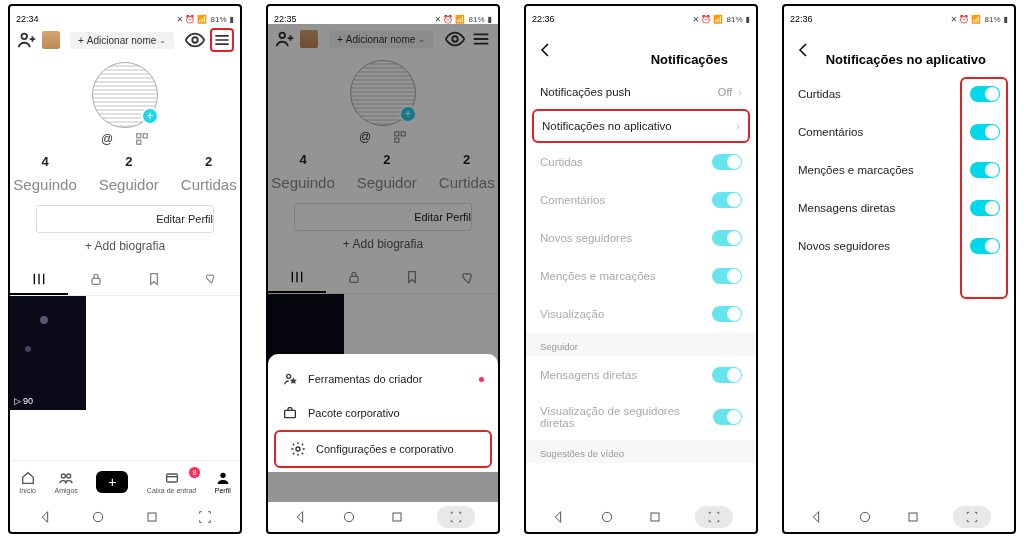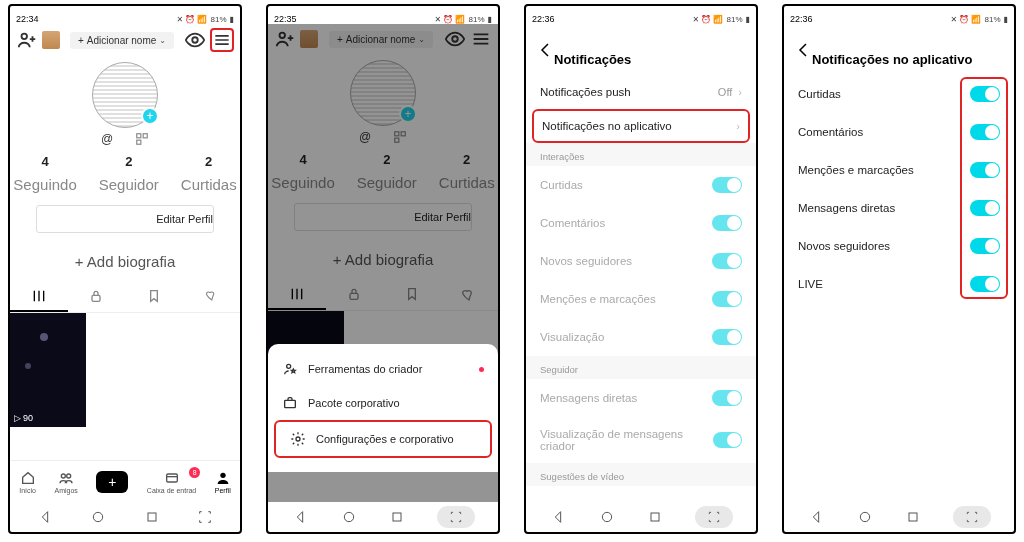--- a/index.html
+++ b/index.html
@@ -23,46 +23,46 @@
   .red-box { border: 2px solid #e02424; border-radius: 4px; }
   .avatar-wrap { display: flex; justify-content: center; margin-top: 6px; position: relative; }
   .avatar { width: 66px; height: 66px; border-radius: 50%; border: 1px solid #aaa; background: repeating-linear-gradient(0deg, #e0e0e0 0 2px, #fff 2px 4px), repeating-linear-gradient(90deg, #d8d8d8 0 3px, transparent 3px 6px); position: relative; }
   .plus-badge { position: absolute; right: -2px; bottom: 2px; width: 18px; height: 18px; background: #20d5ec; border-radius: 50%; color: #fff; display: flex; align-items: center; justify-content: center; font-size: 12px; border: 2px solid #fff; }
   .at { text-align: center; font-size: 12px; color: #333; margin-top: 4px; display: flex; justify-content: center; gap: 22px; }
   .stats { display: flex; justify-content: center; gap: 22px; margin-top: 8px; }
   .stat { text-align: center; }
   .stat-n { font-size: 13px; font-weight: 600; color: #222; }
   .stat-l { font-size: 15px; color: #888; margin-top: 7px; }
   .edit-btn { margin: 12px 26px 0; border: 1px solid #ddd; border-radius: 3px; padding: 7px 0; text-align: right; font-size: 11px; font-weight: 500; color: #222; }
-  .add-bio { text-align: center; font-size: 15px; color: #555; margin-top: 20px; }
+  .add-bio { text-align: center; font-size: 12px; color: #555; margin-top: 6px; }
   .tabs { display: flex; margin-top: 12px; border-bottom: 1px solid #eee; }
   .tab { flex: 1; display: flex; justify-content: center; padding: 6px 0; }
   .tab svg { width: 16px; height: 16px; color: #888; }
   .tab.active { border-bottom: 2px solid #000; }
   .tab.active svg { color: #000; }
   .video-thumb { width: 76px; height: 114px; background: #0a0a18; position: relative; margin-top: 0; }
   .thumb-plays { position: absolute; left: 4px; bottom: 4px; color: #fff; font-size: 9px; display: flex; align-items: center; gap: 2px; }
   .bottom-bar { height: 42px; display: flex; align-items: center; justify-content: space-around; border-top: 1px solid #eee; }
   .bb-item { display: flex; flex-direction: column; align-items: center; font-size: 7px; color: #555; gap: 1px; position: relative; }
   .bb-item.active { color: #000; }
   .bb-plus { width: 32px; height: 22px; background: #000; border-radius: 6px; color: #fff; display: flex; align-items: center; justify-content: center; font-size: 14px; position: relative; }
   .bb-plus::before { content:''; position:absolute; left:-3px; top:0; width:6px; height:22px; background:#20d5ec; border-radius:6px 0 0 6px; z-index:-1; }
   .bb-plus::after { content:''; position:absolute; right:-3px; top:0; width:6px; height:22px; background:#ff0050; border-radius:0 6px 6px 0; z-index:-1; }
   .badge { position: absolute; top: -3px; right: -4px; background: #fe2c55; color: #fff; font-size: 7px; width: 11px; height: 11px; border-radius: 50%; display: flex; align-items: center; justify-content: center; }
 
   
   .dim { position: absolute; inset: 0; background: rgba(0,0,0,0.42); }
-  .sheet { position: absolute; left: 0; right: 0; bottom: 30px; background: #fff; border-radius: 10px 10px 0 0; padding: 8px 0 14px; }
+  .sheet { position: absolute; left: 0; right: 0; bottom: 30px; background: #fff; border-radius: 10px 10px 0 0; padding: 8px 0 4px; }
   .sheet-item { display: flex; align-items: center; gap: 10px; padding: 9px 14px; font-size: 11px; color: #222; position: relative; }
   .sheet-item svg { width: 16px; height: 16px; color: #333; }
   .dot-red { width: 5px; height: 5px; background: #fe2c55; border-radius: 50%; margin-left: auto; }
 
   
   .hdr { display: flex; align-items: center; padding: 8px 10px; }
-  .hdr-title { flex: 1; text-align: left; font-size: 13px; font-weight: 600; color: #000; margin-right: 18px; margin-top: 20px; }
+  .hdr-title { flex: 1; text-align: right; font-size: 13px; font-weight: 600; color: #000; margin-right: 18px; margin-top: 20px; }
   .back { width: 18px; height: 18px; }
   .list { }
   .row { display: flex; align-items: center; padding: 11px 14px; font-size: 11.5px; color: #222; justify-content: center; }
   .row .val { margin-left: auto; color: #999; font-size: 11px; }
   .row .chev { color: #bbb; margin-left: 6px; font-size: 11px; }
   .section-h { padding: 8px 14px 4px; font-size: 9.5px; color: #999; background: #f7f7f7; }
   .row.dim-txt { color: #aaa; }
   .toggle { width: 30px; height: 16px; background: #67e5ee; border-radius: 8px; margin-left: auto; position: relative; }
   .toggle::after { content:''; position:absolute; right:1px; top:1px; width:14px; height:14px; background:#fff; border-radius:50%; }
   .toggle.bright { background: #00d9e9; }
@@ -368,21 +368,20 @@
       <span>Notificações push</span>
       <span class="val">Off</span>
       <span class="chev">›</span>
     </div>
     <div class="red-outline">
       <div class="row">
         <span>Notificações no aplicativo</span>
         <span class="chev" style="margin-left:auto;">›</span>
       </div>
     </div>
-    <div class="section-h">Interações</div>
     <div class="row dim-txt">
         <span>Curtidas</span>
         <div class="toggle"></div>
       </div>
     <div class="row dim-txt">
         <span>Comentários</span>
         <div class="toggle"></div>
       </div>
     <div class="row dim-txt">
         <span>Novos seguidores</span>
@@ -395,21 +394,21 @@
     <div class="row dim-txt">
         <span>Visualização</span>
         <div class="toggle"></div>
       </div>
     <div class="section-h">Seguidor</div>
     <div class="row dim-txt">
         <span>Mensagens diretas</span>
         <div class="toggle"></div>
       </div>
     <div class="row dim-txt">
-        <span>Visualização de mensagens criador</span>
+        <span>Visualização de seguidores diretas</span>
         <div class="toggle"></div>
       </div>
     <div class="section-h">Sugestões de vídeo</div>
   </div>
   <div class="navbar">
     <div class="nav-icon">
         <svg viewBox="0 0 24 24" fill="none" stroke="currentColor" stroke-width="1.5">
           <path d="M16 4L8 12l8 8z"></path>
         </svg>
       </div>
@@ -456,24 +455,20 @@
         <div class="toggle bright"></div>
       </div>
     <div class="row">
         <span>Mensagens diretas</span>
         <div class="toggle bright"></div>
       </div>
     <div class="row">
         <span>Novos seguidores</span>
         <div class="toggle bright"></div>
       </div>
-    <div class="row">
-        <span>LIVE</span>
-        <div class="toggle bright"></div>
-      </div>
     <div style="position:absolute; right:6px; top:2px; width:48px; height:222px; border:2px solid #e02424; border-radius:6px; pointer-events:none;"></div>
   </div>
   <div class="navbar">
     <div class="nav-icon">
         <svg viewBox="0 0 24 24" fill="none" stroke="currentColor" stroke-width="1.5">
           <path d="M16 4L8 12l8 8z"></path>
         </svg>
       </div>
     <div class="nav-icon">
         <svg viewBox="0 0 24 24" fill="none" stroke="currentColor" stroke-width="1.5">

